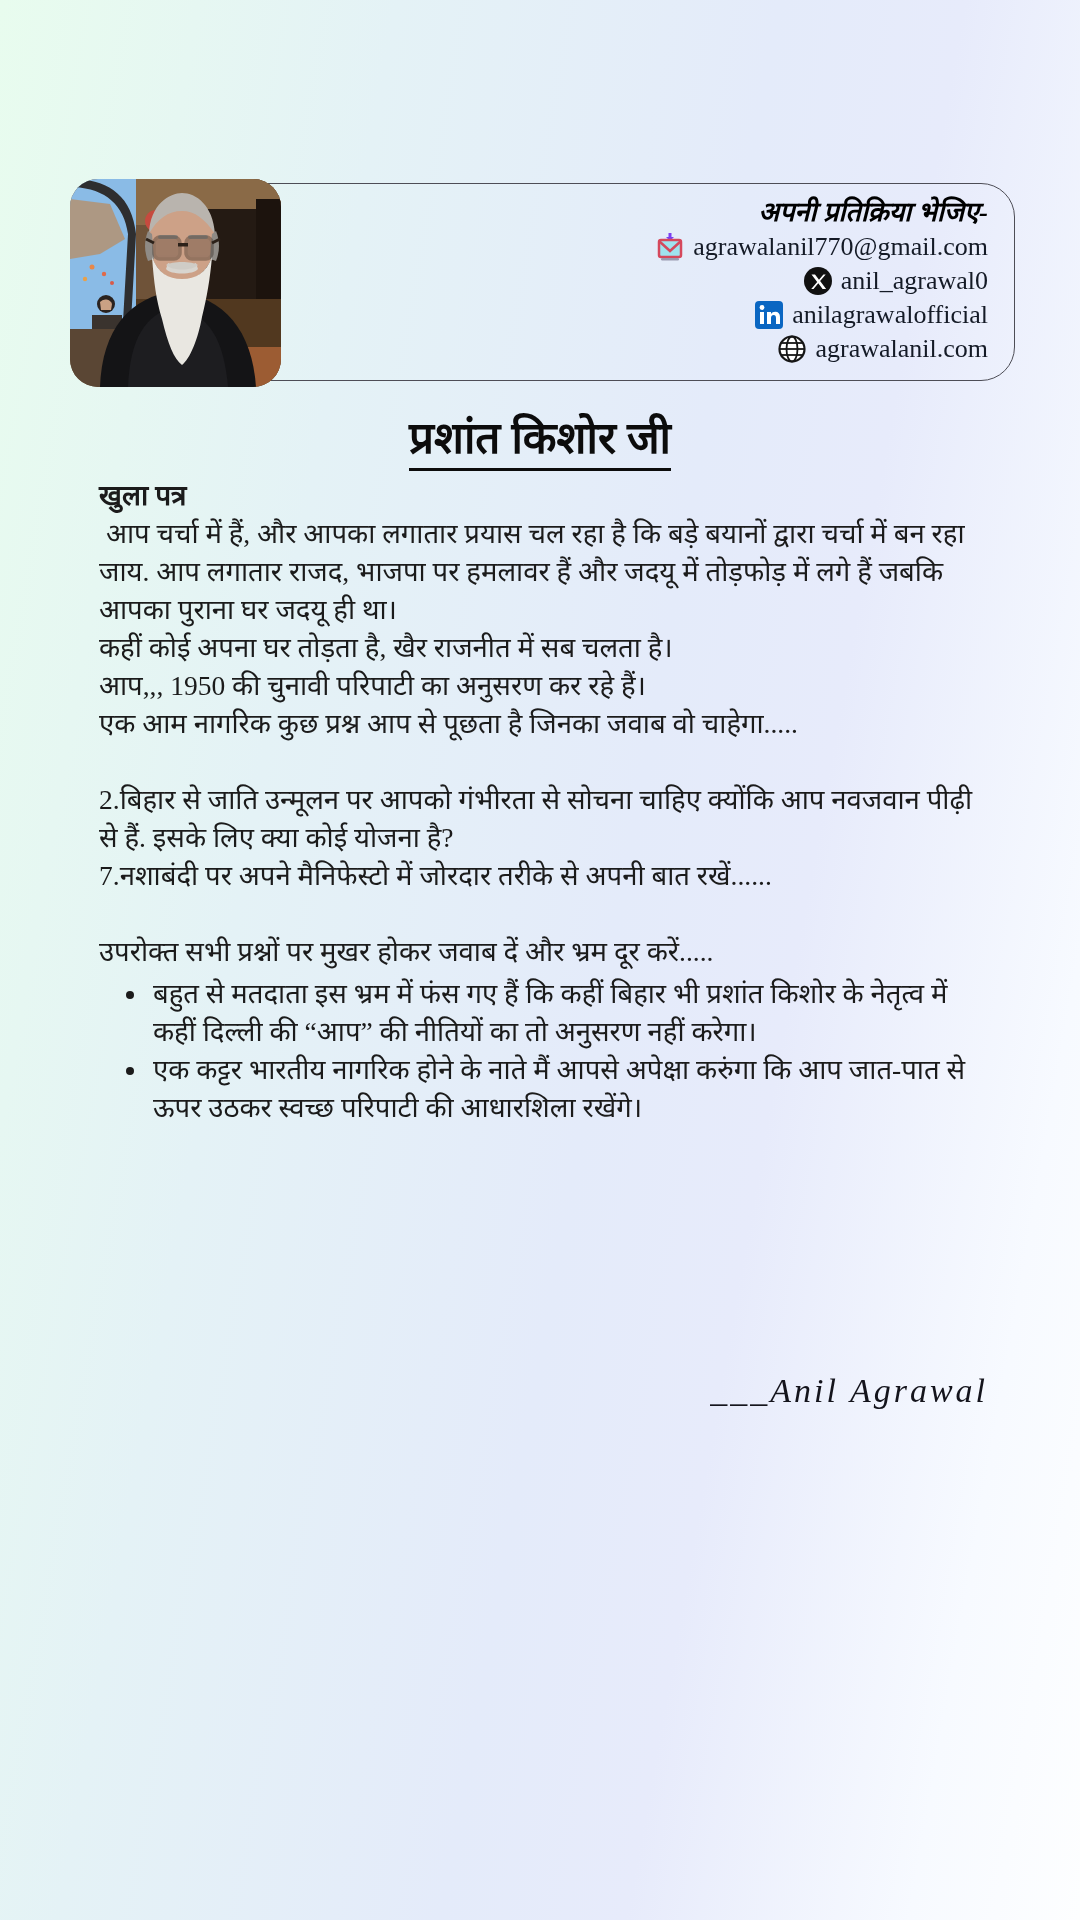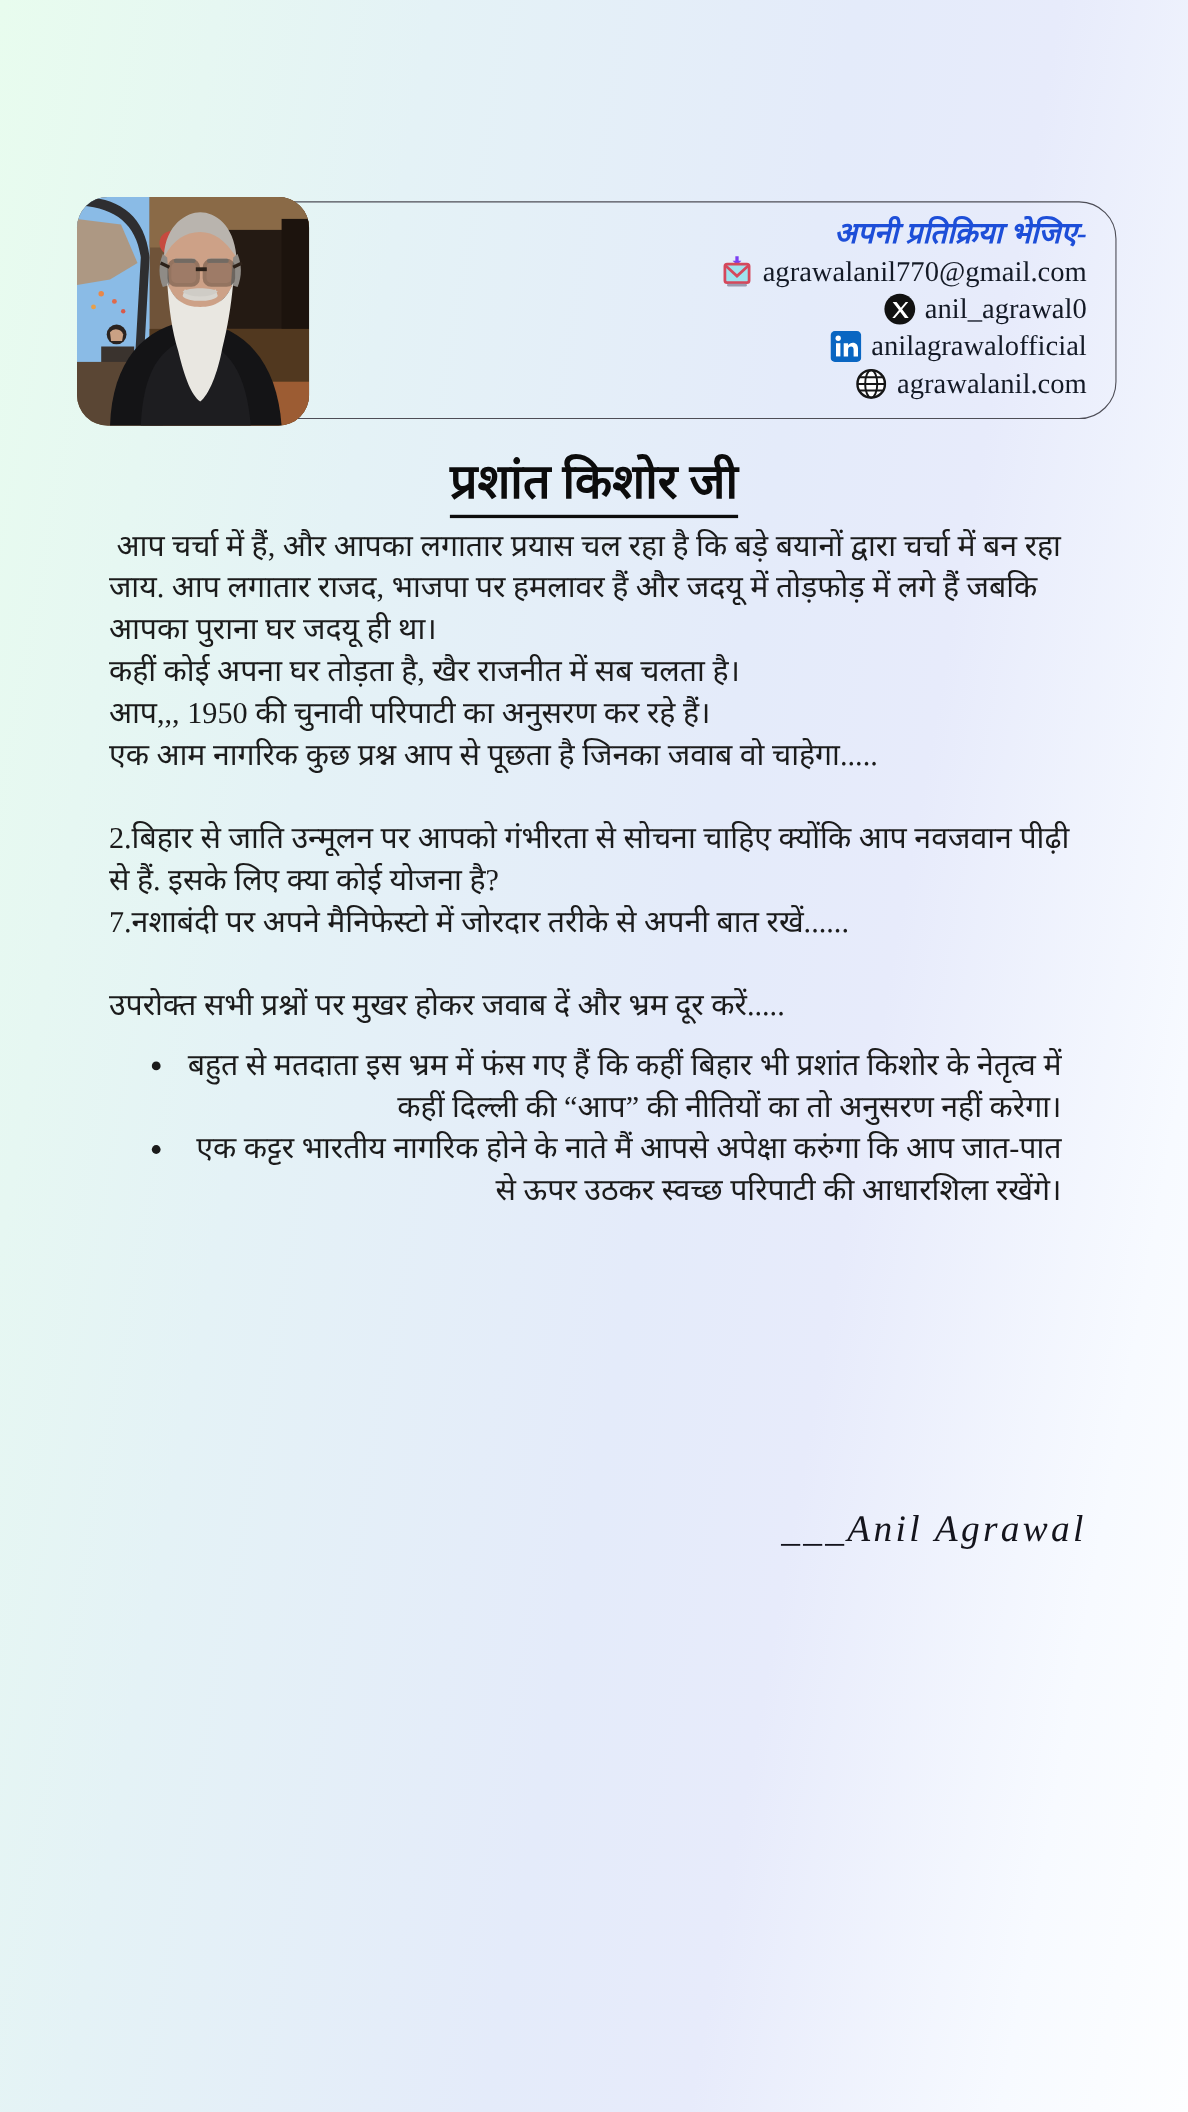--- a/index.html
+++ b/index.html
@@ -20,41 +20,41 @@
   .photo{
     position:absolute;left:-6px;top:-5px;width:211px;height:208px;
     border-radius:28px;overflow:hidden;background:#6b4f35;
   }
   .photo svg{display:block;}
   .contact{
     position:absolute;right:26px;top:12px;
     display:flex;flex-direction:column;align-items:flex-end;gap:3px;
   }
   .feedback{
-    font-style:italic;font-weight:700;font-size:27px;line-height:32px;color:#1d4ed8;
+    font-style:italic;font-weight:700;font-size:27px;line-height:32px;color:#000000;
   }
   .c-row{display:flex;align-items:center;gap:8px;font-size:26px;line-height:31px;color:#141a26;}
   .c-row .ic{width:30px;height:30px;display:flex;align-items:center;justify-content:center;}
 
   
   .title-wrap{position:absolute;top:413px;left:0;width:100%;text-align:center;}
   .title{
     display:inline-block;font-size:44px;font-weight:700;color:#0c0c0c;
     border-bottom:3.5px solid #0c0c0c;padding-bottom:3px;line-height:52px;
   }
 
   
   .body{
     position:absolute;left:99px;top:477px;width:882px;
     font-size:27.5px;line-height:38px;color:#1b1b1b;
   }
   .body p{margin:0;white-space:pre-wrap;}
   .heading{font-weight:700;font-size:28px;}
   .gap{height:38px;}
-  ul.points{margin:16px;padding-left:46px;text-align:right;}
+  ul.points{margin:4px;padding-left:46px;}
   ul.points li{margin:0;padding-left:4px;}
 
   .signature{
     position:absolute;right:92px;top:1372px;
     font-style:italic;font-size:34px;letter-spacing:3px;color:#14141c;
   }
 </style>
 </head>
 <body>
 
@@ -166,20 +166,21 @@
         <span>agrawalanil.com</span>
       </div>
     </div>
   </div>
 
   <div class="title-wrap">
     <span class="title">प्रशांत किशोर जी</span>
   </div>
 
   <div class="body">
+    <p class="heading">खुला पत्र</p>
     <p> आप चर्चा में हैं, और आपका लगातार प्रयास चल रहा है कि बड़े बयानों द्वारा चर्चा में बन रहा जाय. आप लगातार राजद, भाजपा पर हमलावर हैं और जदयू में तोड़फोड़ में लगे हैं जबकि आपका पुराना घर जदयू ही था।</p>
     <p>कहीं कोई अपना घर तोड़ता है, खैर राजनीत में सब चलता है।</p>
     <p>आप,,, 1950 की चुनावी परिपाटी का अनुसरण कर रहे हैं।</p>
     <p>एक आम नागरिक कुछ प्रश्न आप से पूछता है जिनका जवाब वो चाहेगा.....</p>
 
     <div class="gap"></div>
 
     <p>2.बिहार से जाति उन्मूलन पर आपको गंभीरता से सोचना चाहिए क्योंकि आप नवजवान पीढ़ी से हैं. इसके लिए क्या कोई योजना है?</p>
     <p>7.नशाबंदी पर अपने मैनिफेस्टो में जोरदार तरीके से अपनी बात रखें......</p>
 

